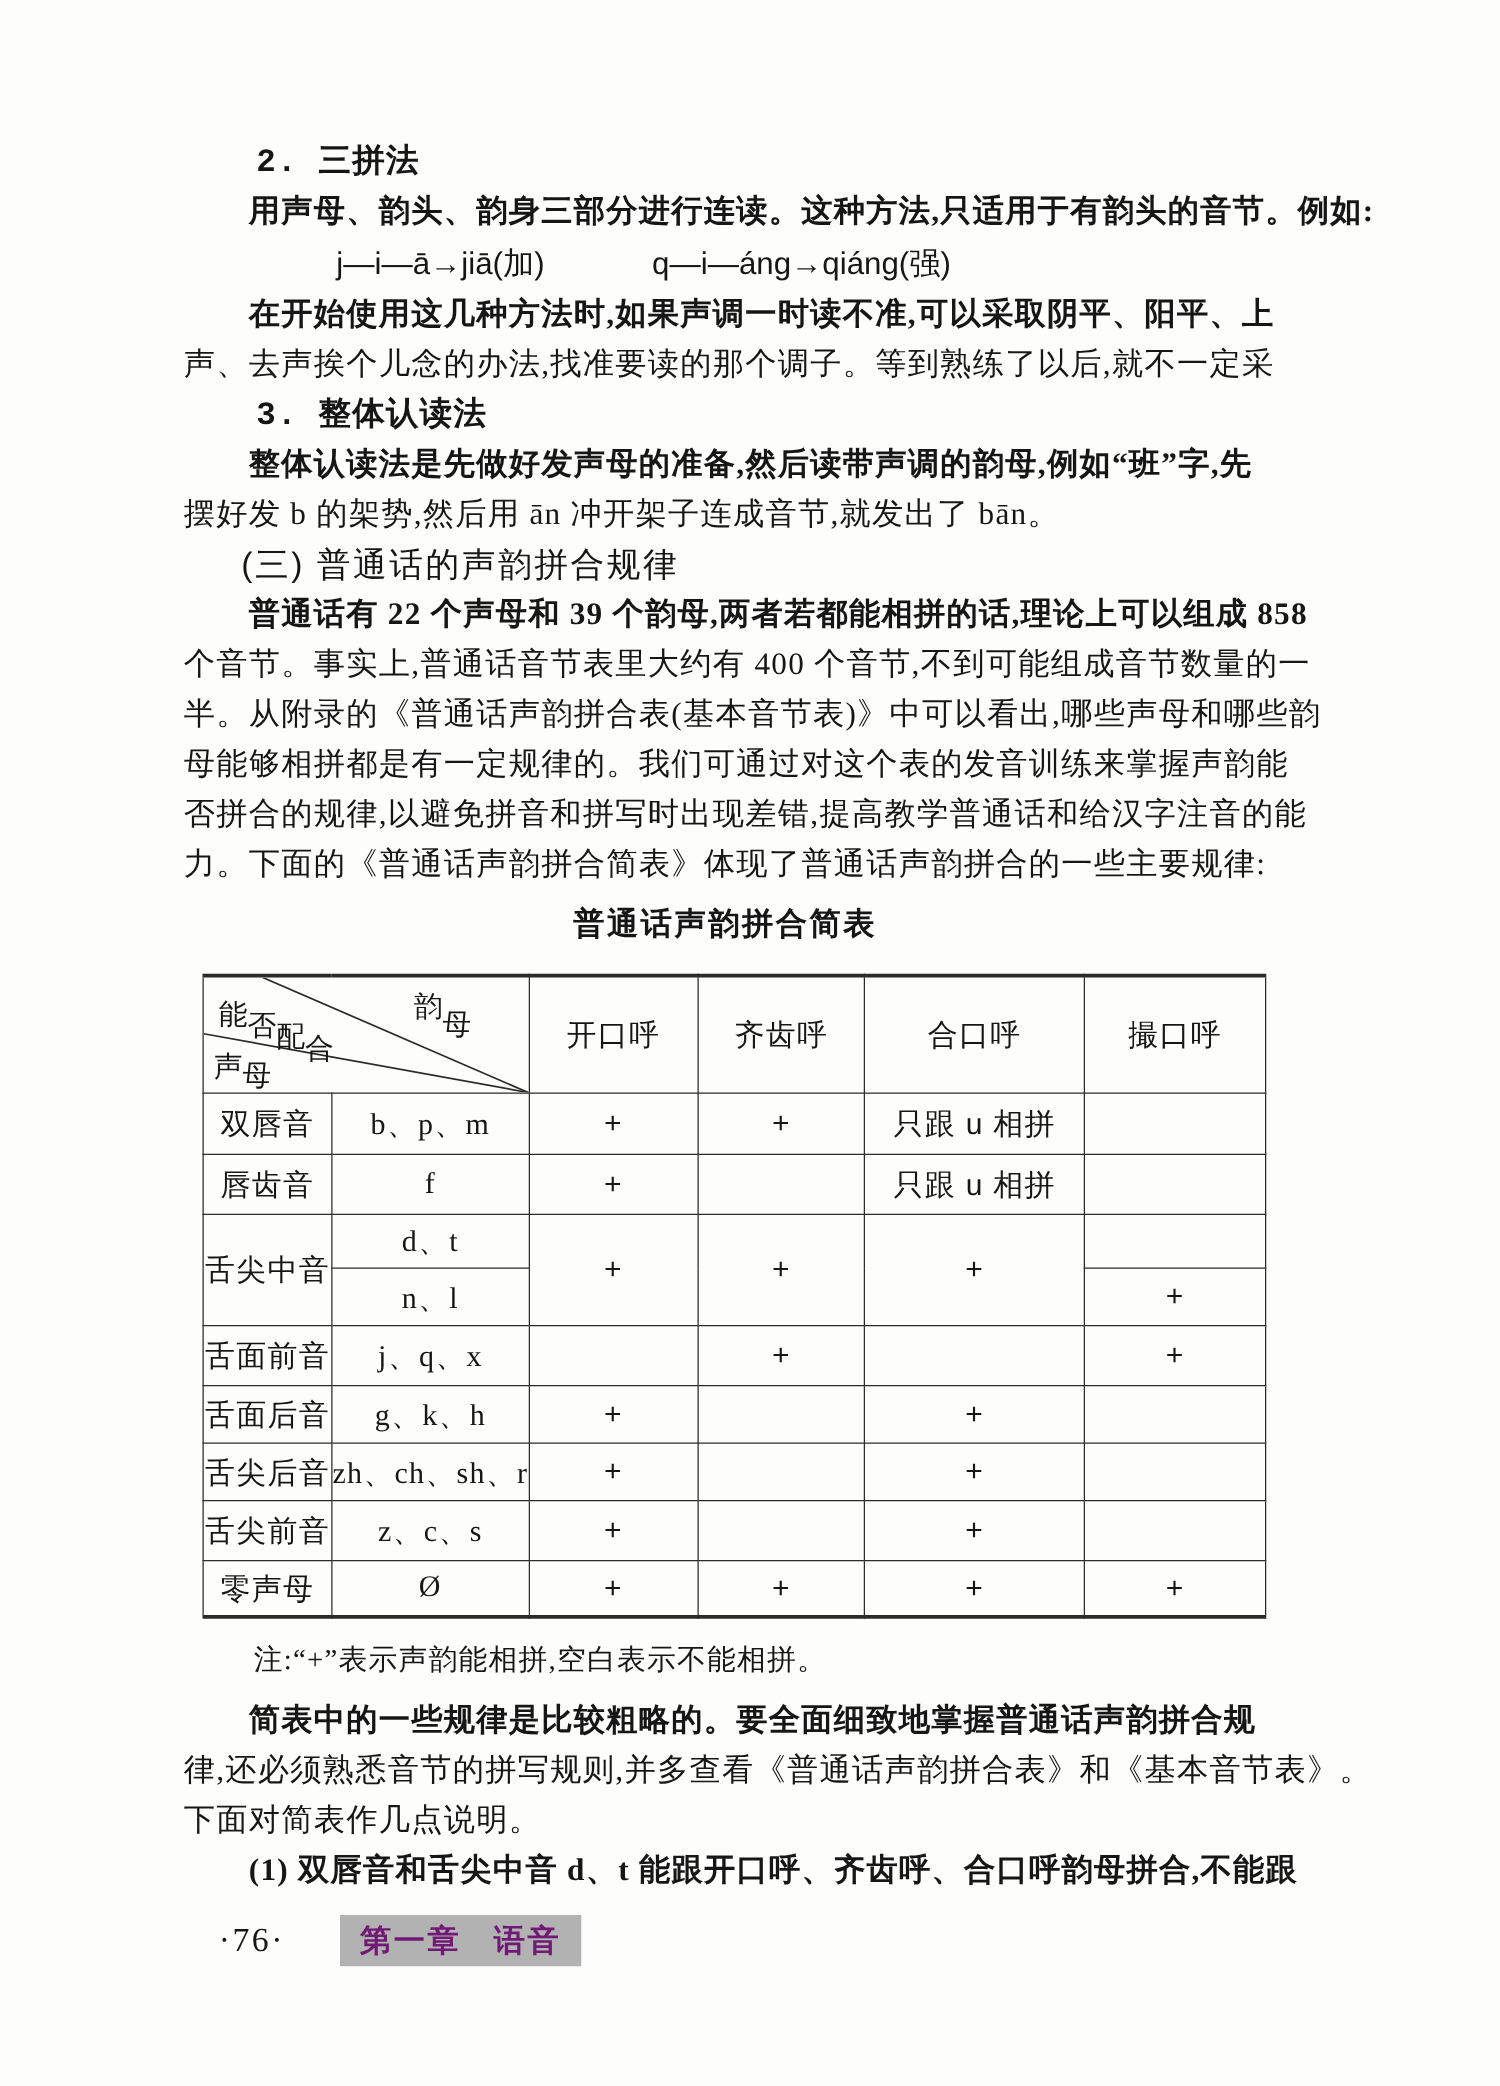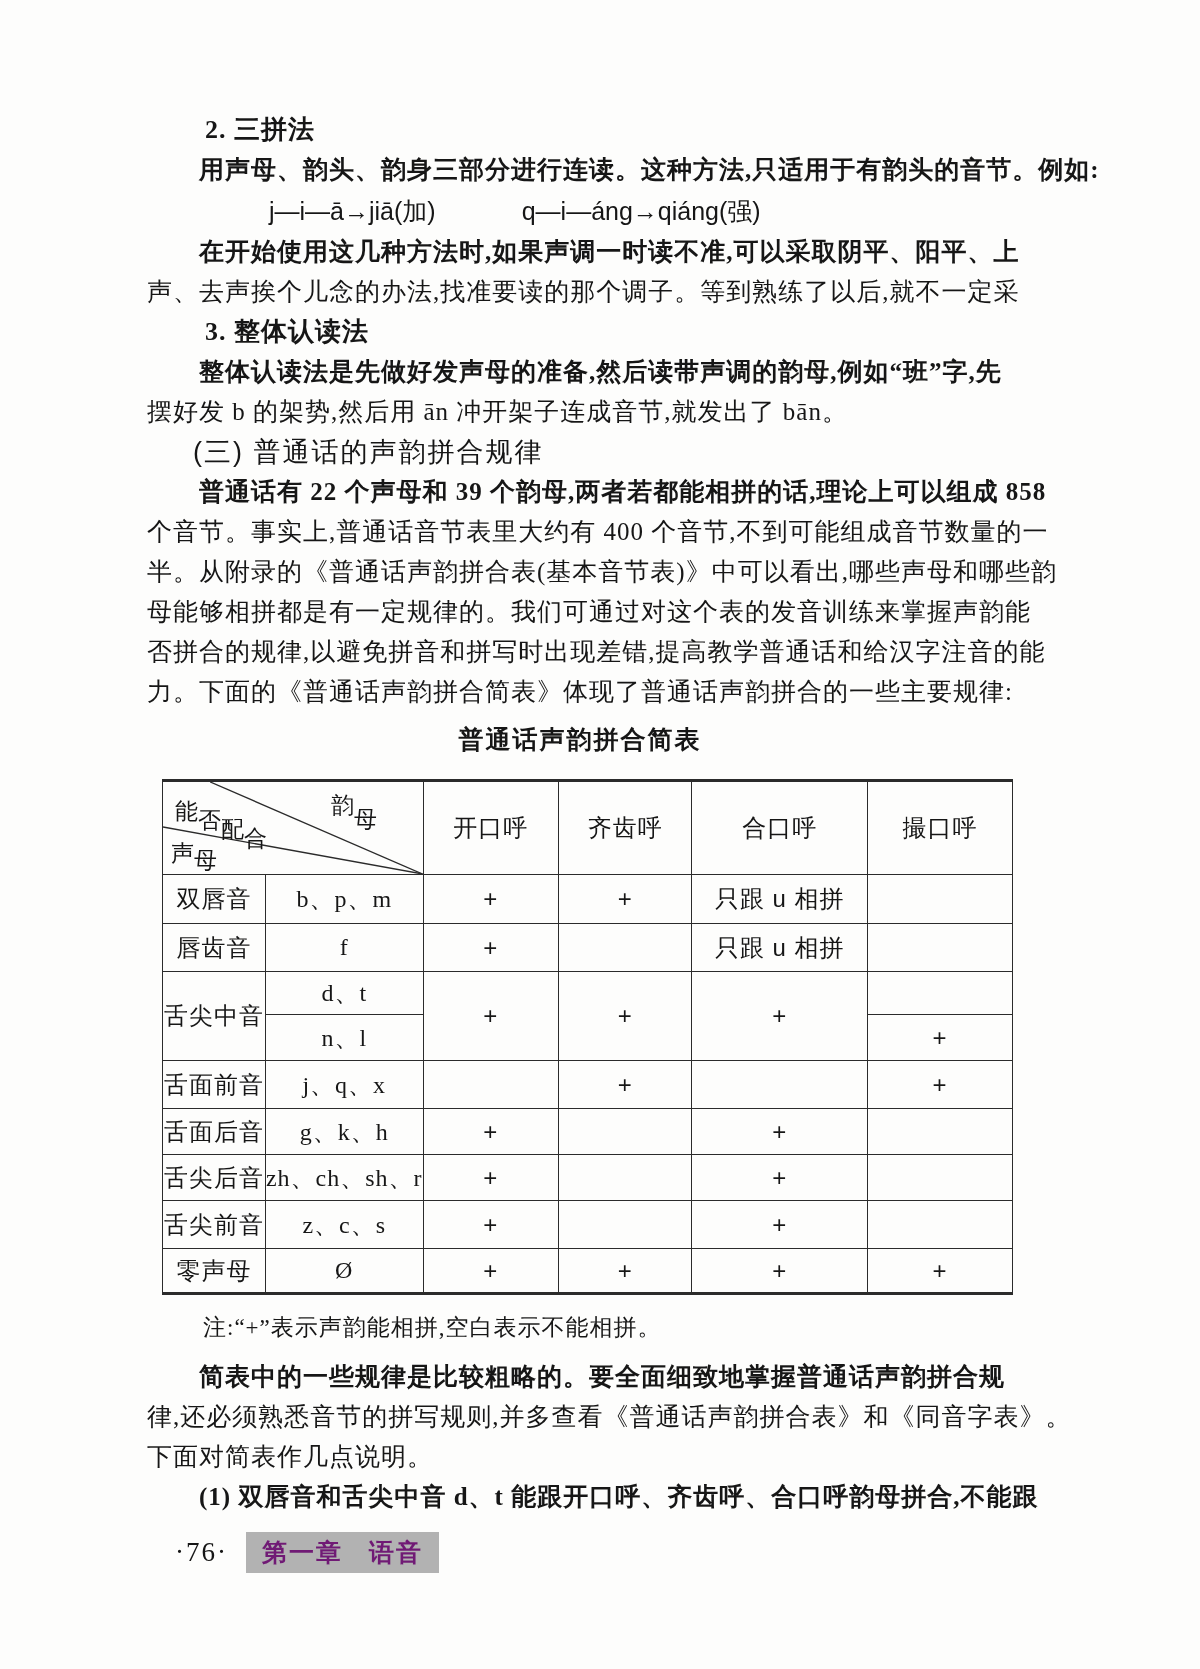--- a/index.html
+++ b/index.html
@@ -10,42 +10,42 @@
   }
   html,body{margin:0;padding:0;background:#e8e8e8;}
   .page{
     position:relative; width:1200px; height:1669px; background:#fdfdfc;
     font-family:var(--serif); color:var(--ink); overflow:hidden;
     box-shadow:0 0 6px rgba(0,0,0,.2);
   }
   .content{position:absolute; left:147px; top:110px; width:866px;}
   .blk{font-size:25px; line-height:40px; letter-spacing:1px; white-space:nowrap;}
   .blk.indent{text-indent:52px;font-weight:bold;}
-  .h-sub{font-family:Liberation Serif, serif; font-weight:700; font-size:26px; line-height:40px; padding-left:58px; letter-spacing:1px;}
+  .h-sub{font-family:Liberation Mono, monospace; font-weight:700; font-size:26px; line-height:40px; padding-left:58px; letter-spacing:1px;}
   .h-main{font-family:var(--sans); font-weight:400; font-size:27px; line-height:40px; padding-left:46px; letter-spacing:2px;}
   .formula{font-family:var(--sans); font-size:25px; line-height:42px; padding-left:122px; display:flex; gap:86px; letter-spacing:0;}
   .tbl-title{font-family:var(--sans); font-weight:700; font-size:25px; line-height:38px; text-align:center; margin-top:8px; letter-spacing:2px;}
   table.tbl{
     border-collapse:collapse; table-layout:fixed; margin-left:15px; margin-top:21px;
     border-top:3px solid var(--line); border-bottom:3px solid var(--line);
   }
   table.tbl th, table.tbl td{
     border:1px solid var(--line); padding:0; text-align:center; vertical-align:middle;
     font-weight:normal; font-size:24px; letter-spacing:1px; overflow:hidden;
   }
   td.letters{font-family:Liberation Serif, serif; font-size:22px; letter-spacing:0; white-space:nowrap;}
   td.plus{font-family:var(--sans); font-size:26px;}
   th.colhead{font-size:25px;}
   th.corner{position:relative;}
   th.corner svg{position:absolute; inset:0; width:100%; height:100%;}
   .diag-label{position:absolute; font-size:23px; letter-spacing:0; white-space:nowrap; line-height:1;}
   .diag-label span{display:inline-block;}
   .note{font-size:23px; line-height:34px; margin-top:16px; padding-left:56px; letter-spacing:1px;}
   .bottom{margin-top:12px;}
-  .footer{display:flex; align-items:center; gap:18px; padding-left:28px; margin-top:12px; height:46px;}
+  .footer{display:flex; align-items:center; gap:44px; padding-left:28px; margin-top:12px; height:46px;}
   .pageno{font-size:27px; font-family:var(--serif); letter-spacing:2px;}
   .badge{
     background:#b2b2b2; color:#701a75; font-family:var(--sans); font-weight:700;
     font-size:25px; padding:4px 16px; letter-spacing:2px;
   }
   .badge .gap{display:inline-block; width:26px;}
 </style>
 </head>
 <body>
 
@@ -170,21 +170,21 @@
             <td class="plus">+</td>
             <td class="plus">+</td>
           </tr>
         </tbody>
     </table>
 
     <div class="note">注:“+”表示声韵能相拼,空白表示不能相拼。</div>
 
     <div id="blocks-bottom" class="bottom">
         <div class="blk indent">简表中的一些规律是比较粗略的。要全面细致地掌握普通话声韵拼合规</div>
-        <div class="blk">律,还必须熟悉音节的拼写规则,并多查看《普通话声韵拼合表》和《同音字表》。</div>
+        <div class="blk">律,还必须熟悉音节的拼写规则,并多查看《普通话声韵拼合表》和《基本音节表》。</div>
         <div class="blk">下面对简表作几点说明。</div>
         <div class="blk indent">(1) 双唇音和舌尖中音 d、t 能跟开口呼、齐齿呼、合口呼韵母拼合,不能跟</div>
       </div>
 
     <div class="footer">
       <span class="pageno">·76·</span>
       <span class="badge"><span>第一章</span><span class="gap"></span><span>语音</span></span>
     </div>
 
   </div>

